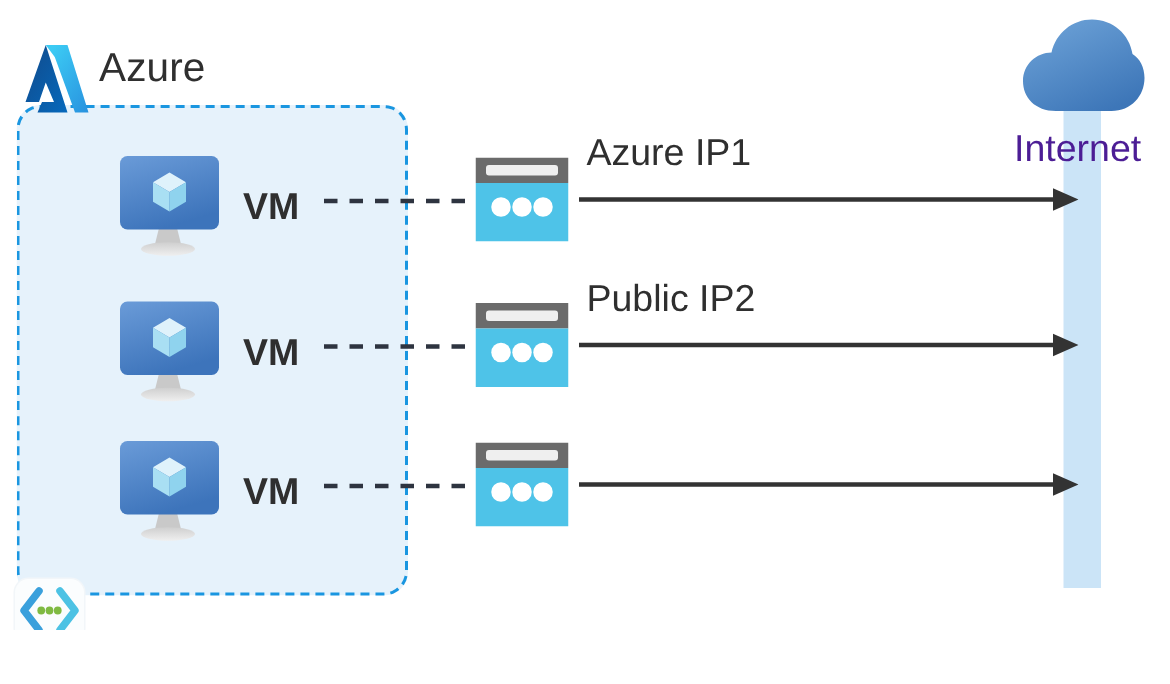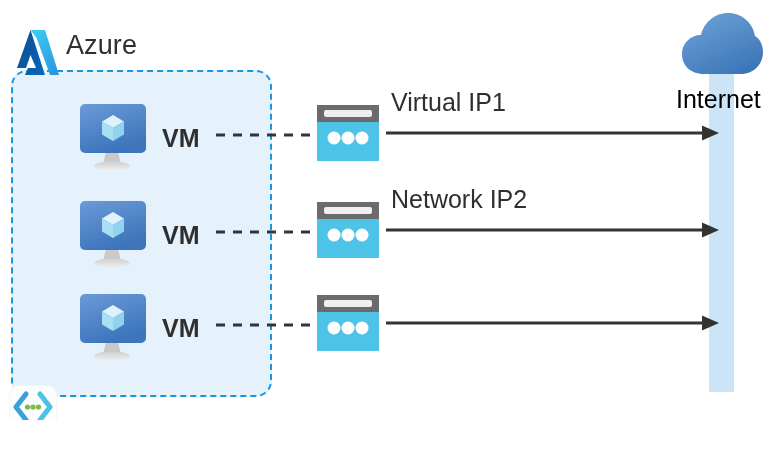--- a/index.html
+++ b/index.html
@@ -92,21 +92,21 @@
   #internet-cloud {
     left: 680px;
     top: 8px;
     width: 84px;
     height: 72px;
   }
   #internet-label {
     left: 676px;
     top: 85px;
     font-size: 25px;
-    color: #000000;
+    color: #4c1d95;
     white-space: nowrap;
   }
 </style>
 </head>
 <body>
 
 <div id="canvas">
 
   <div class="abs" id="internet-bar"></div>
 
@@ -162,21 +162,21 @@
   <div class="abs" style="left:317px; top:105px;">
     <svg class="pip-icon" viewBox="0 0 62 56">
       <rect x="0" y="0" width="62" height="17" fill="#6b6b6b"></rect>
       <rect x="7" y="5" width="48" height="7" rx="2" fill="#efefef"></rect>
       <rect x="0" y="17" width="62" height="39" fill="#4ec3e8"></rect>
       <circle cx="17" cy="33" r="6.5" fill="#ffffff"></circle>
       <circle cx="31" cy="33" r="6.5" fill="#ffffff"></circle>
       <circle cx="45" cy="33" r="6.5" fill="#ffffff"></circle>
     </svg>
   </div>
-  <div class="abs pip-label" style="left:391px; top:88px;">Virtual IP1</div>
+  <div class="abs pip-label" style="left:391px; top:88px;">Azure IP1</div>
   <div class="abs arrow-line" style="left:386px; top:124px; width:333px;">
     <svg width="333" height="18" viewBox="0 0 333 18">
       <line x1="0" y1="9" x2="316" y2="9" stroke="#333333" stroke-width="3"></line>
       <polygon points="316,1.5 333,9 316,16.5" fill="#333333"></polygon>
     </svg>
   </div>
 
   <div class="abs" style="left:78px; top:199px;">
     <svg class="vm-icon" viewBox="0 0 76 72">
       <path d="M28 50 h12 l3 12 h-18 z" fill="#c9c9c9"></path>
@@ -198,21 +198,21 @@
   <div class="abs" style="left:317px; top:202px;">
     <svg class="pip-icon" viewBox="0 0 62 56">
       <rect x="0" y="0" width="62" height="17" fill="#6b6b6b"></rect>
       <rect x="7" y="5" width="48" height="7" rx="2" fill="#efefef"></rect>
       <rect x="0" y="17" width="62" height="39" fill="#4ec3e8"></rect>
       <circle cx="17" cy="33" r="6.5" fill="#ffffff"></circle>
       <circle cx="31" cy="33" r="6.5" fill="#ffffff"></circle>
       <circle cx="45" cy="33" r="6.5" fill="#ffffff"></circle>
     </svg>
   </div>
-  <div class="abs pip-label" style="left:391px; top:185px;">Network IP2</div>
+  <div class="abs pip-label" style="left:391px; top:185px;">Public IP2</div>
   <div class="abs arrow-line" style="left:386px; top:221px; width:333px;">
     <svg width="333" height="18" viewBox="0 0 333 18">
       <line x1="0" y1="9" x2="316" y2="9" stroke="#333333" stroke-width="3"></line>
       <polygon points="316,1.5 333,9 316,16.5" fill="#333333"></polygon>
     </svg>
   </div>
 
   <div class="abs" style="left:78px; top:292px;">
     <svg class="vm-icon" viewBox="0 0 76 72">
       <path d="M28 50 h12 l3 12 h-18 z" fill="#c9c9c9"></path>

